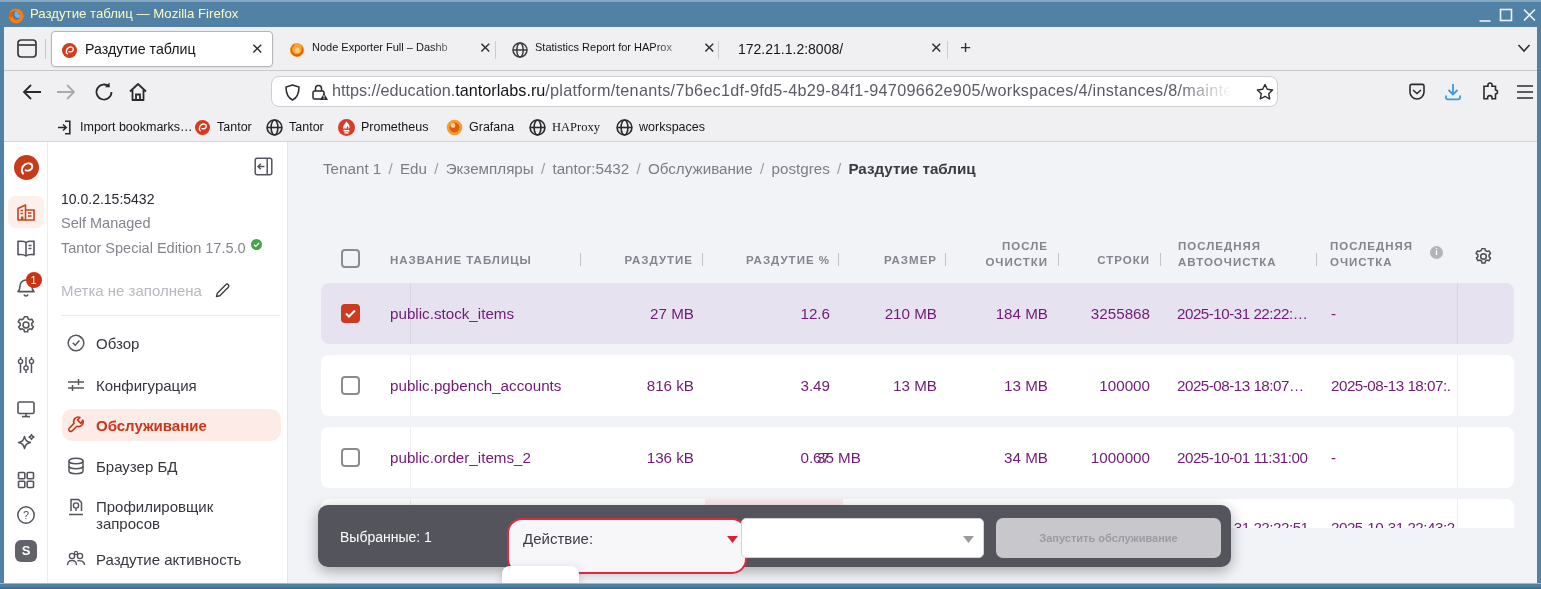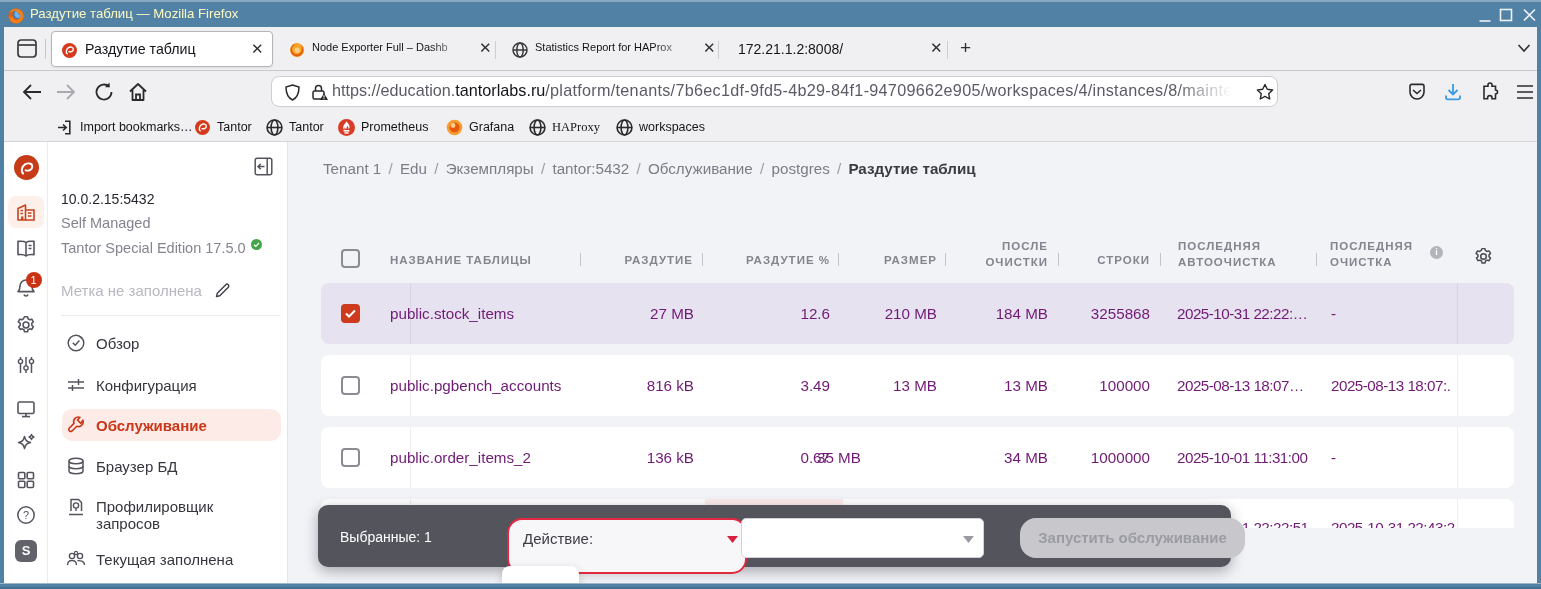--- a/index.html
+++ b/index.html
@@ -338,21 +338,21 @@
     </svg>
     <div class="menuitem" style="top:356px;">Профилировщик<br>запросов</div>
 
     <svg class="abs" style="left:17px; top:407px;" width="22" height="20" viewBox="0 0 22 20">
       <circle cx="7" cy="7" r="2.6" fill="none" stroke="#54545e" stroke-width="1.4"></circle>
       <circle cx="15" cy="7" r="2.6" fill="none" stroke="#54545e" stroke-width="1.4"></circle>
       <path d="M2.5 16 C2.5 13 4.5 11.5 7 11.5 C9.5 11.5 11.5 13 11.5 16" fill="none" stroke="#54545e" stroke-width="1.4"></path>
       <path d="M12.5 11.8 C14.8 11.3 19.5 12 19.5 16" fill="none" stroke="#54545e" stroke-width="1.4"></path>
       <circle cx="11" cy="4" r="1.6" fill="none" stroke="#54545e" stroke-width="1.2"></circle>
     </svg>
-    <div class="menuitem" style="top:408.5px;">Текущая заполнена</div>
+    <div class="menuitem" style="top:408.5px;">Раздутие активность</div>
   </div>
   <div class="abs" id="mainarea">
     <div class="abs" style="left:35px; top:18px; font-size:15.2px; color:#7c7c86; white-space:nowrap;">Tenant 1 <span class="slash">/</span> Edu <span class="slash">/</span> Экземпляры <span class="slash">/</span> tantor:5432 <span class="slash">/</span> Обслуживание <span class="slash">/</span> postgres <span class="slash">/</span> <span style="color:#3a3a42; font-weight:bold;">Раздутие таблиц</span></div>
 
     <div class="abs" style="left:53px; top:107px; width:19px; height:19px; border:2px solid #8b8b94; border-radius:4px; background:transparent;"></div>
     <div class="hdr" style="left:102px; top:112px;">НАЗВАНИЕ ТАБЛИЦЫ</div>
     <div class="hdr" style="left:305px; width:100px; top:112px; text-align:right;">РАЗДУТИЕ</div>
     <div class="hdr" style="left:442px; width:100px; top:112px; text-align:right;">РАЗДУТИЕ %</div>
     <div class="hdr" style="left:549px; width:100px; top:112px; text-align:right;">РАЗМЕР</div>
     <div class="hdr" style="left:660px; width:100px; top:96px; text-align:right; line-height:16px;">ПОСЛЕ<br>ОЧИСТКИ</div>
@@ -432,21 +432,21 @@
         <div class="abs" style="left:14px; top:10px; font-size:15px; color:#3c3c45;">Действие:</div>
         <svg class="abs" style="left:218px; top:16px;" width="11" height="7" viewBox="0 0 11 7">
             <path d="M0 0 H11 L5.5 7 Z" fill="#d8203a"></path>
           </svg>
       </div>
       <div class="abs" style="left:423px; top:13px; width:243px; height:40px; background:#fff; border:1px solid #d2d2d8; border-radius:5px;">
         <svg class="abs" style="left:221px; top:17px;" width="11" height="7" viewBox="0 0 11 7">
             <path d="M0 0 H11 L5.5 7 Z" fill="#9a9aa2"></path>
           </svg>
       </div>
-      <div class="abs" style="left:678px; top:13px; width:225px; height:40px; background:#c7c7cc; border-radius:16px; color:#9b9ba3; font-size:15px; font-weight:bold; text-align:center; line-height:40px;margin-left:24px;">Запустить обслуживание</div>
+      <div class="abs" style="left:678px; top:13px; width:225px; height:40px; background:#c7c7cc; border-radius:7px; color:#9b9ba3; font-size:11px; font-weight:bold; text-align:center; line-height:40px;">Запустить обслуживание</div>
     </div>
     <div class="abs" style="left:214px; top:424px; width:77px; height:30px; background:#fff; border-radius:8px; box-shadow:0 2px 8px rgba(40,40,60,.18);"></div>
   </div>
 </div>
 
 <div class="abs" style="left:0; top:27px; width:4px; height:562px; background:#5181a5;"></div>
 <div class="abs" style="left:1537px; top:27px; width:4px; height:562px; background:#5181a5;"></div>
 <div class="abs" style="left:0; top:583px; width:1541px; height:6px; background:#5181a5; border-top:1px solid #9fb6c8; border-bottom:2px solid #44708f;"></div>
 
 </body></html>

